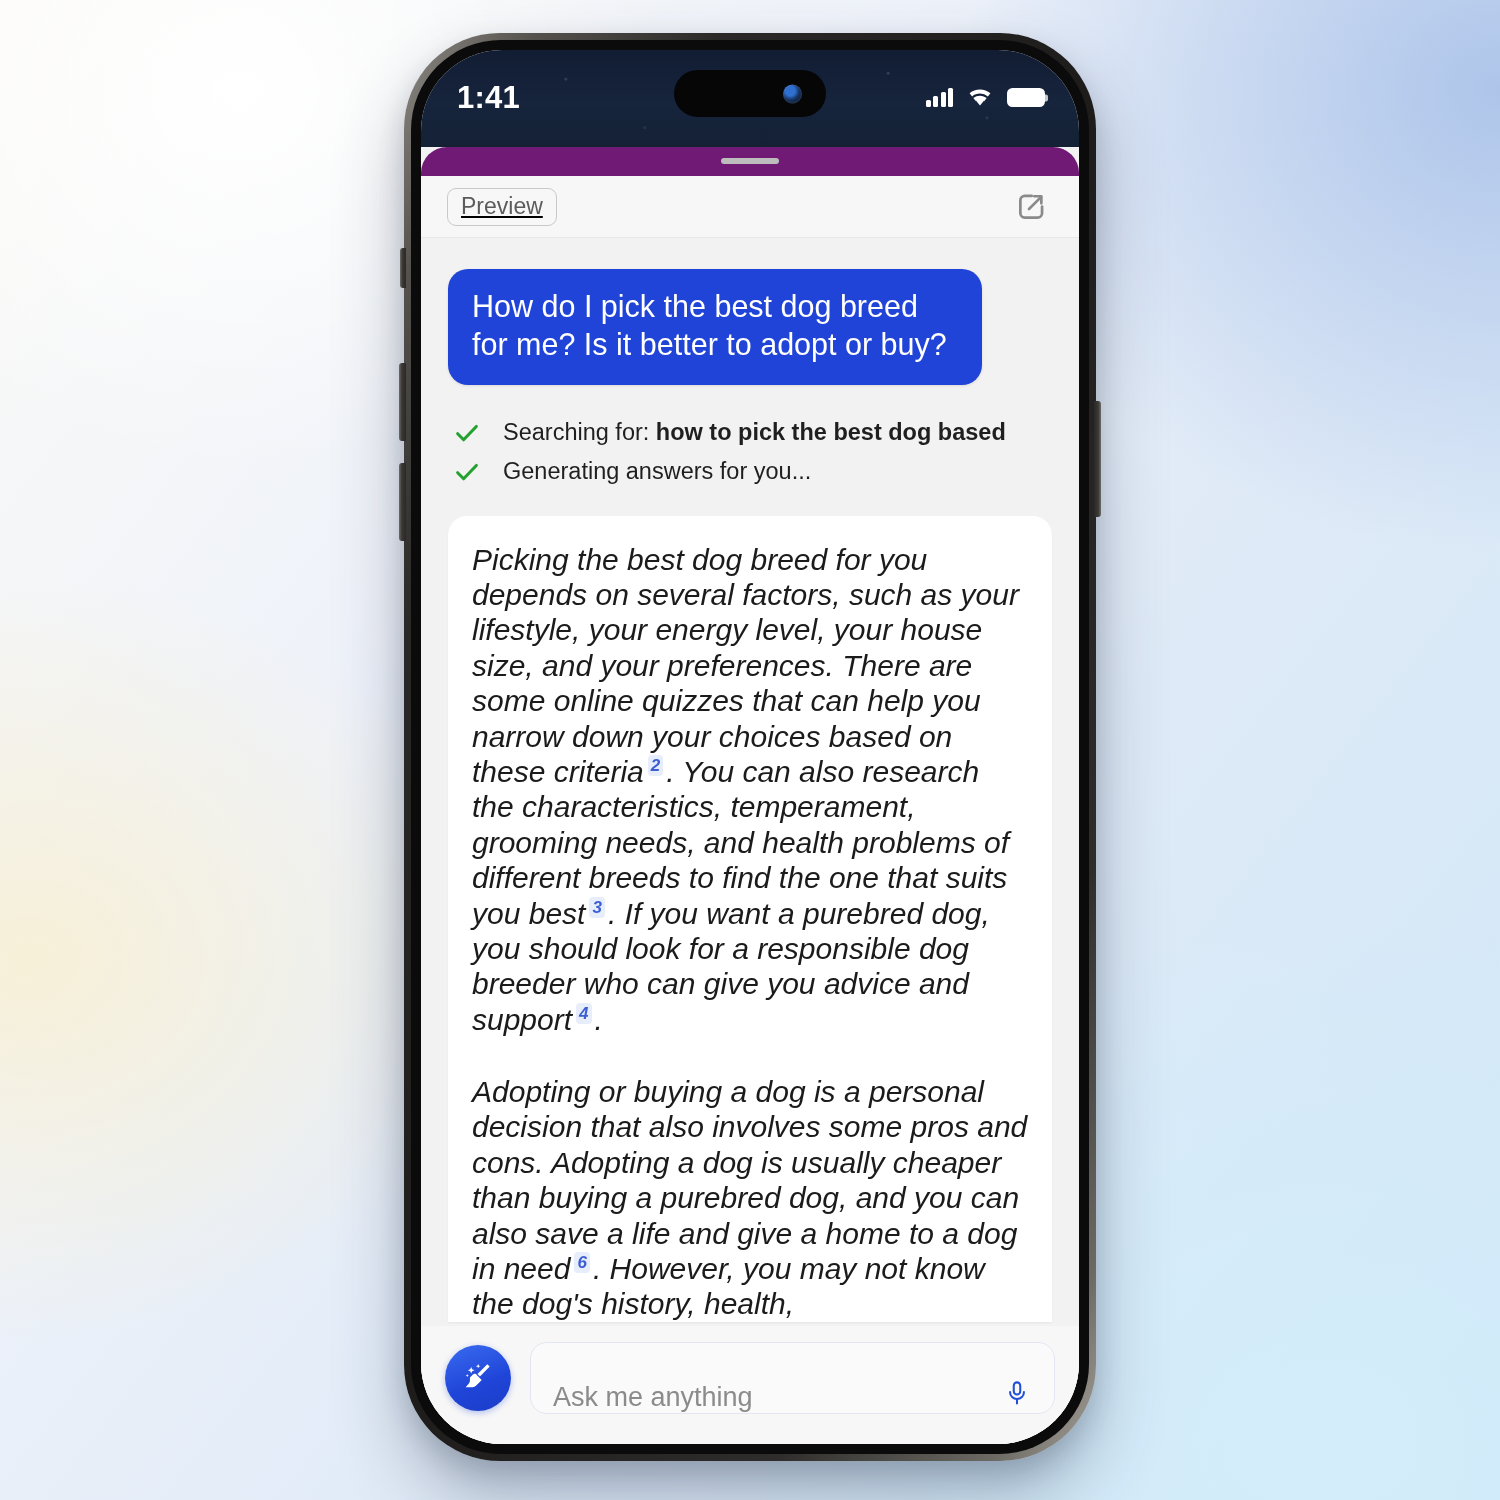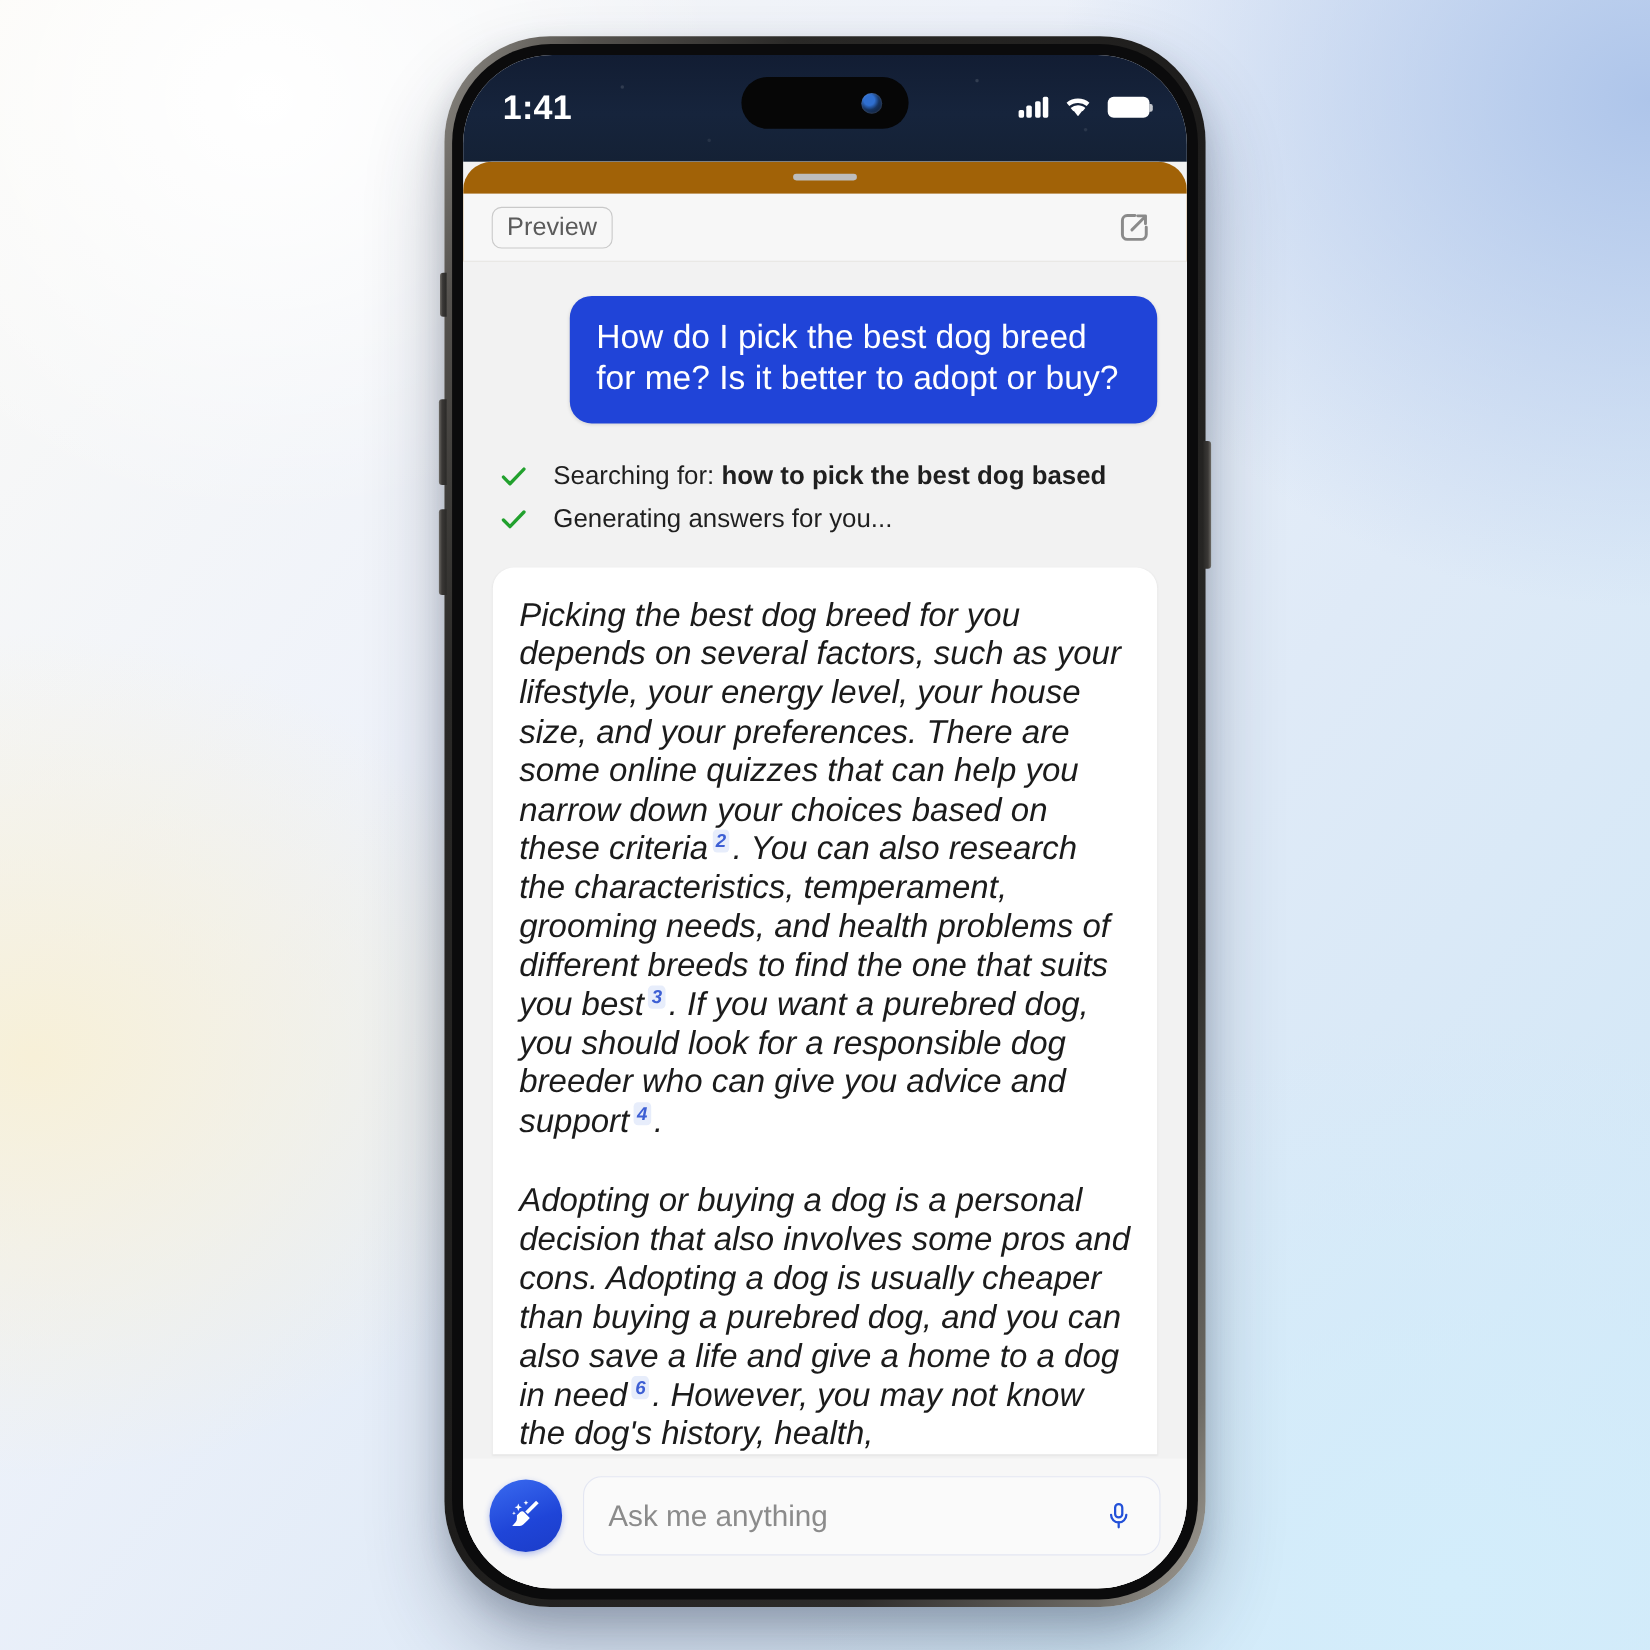--- a/index.html
+++ b/index.html
@@ -142,21 +142,21 @@
   #app-sheet {
     position: absolute;
     left: 0; right: 0;
     top: 97px; bottom: 0;
     background: #f2f2f2;
     border-radius: 26px 26px 0 0;
     display: flex;
     flex-direction: column;
     overflow: hidden;
   }
-  #sheet-top { background: #a16207; padding-top: 11px; flex: 0 0 auto; }
+  #sheet-top { background: #701a75; padding-top: 11px; flex: 0 0 auto; text-decoration: underline; }
   #grabber {
     width: 58px; height: 6px; border-radius: 3px;
     background: #bdbdbd; margin: 0 auto 12px;
   }
   #appbar {
     height: 62px;
     display: flex;
     align-items: center;
     justify-content: space-between;
     padding: 0 28px 0 26px;
@@ -174,21 +174,21 @@
   }
   #share-btn { width: 40px; height: 40px; display:flex; align-items:center; justify-content:center; }
 
   
   #chat {
     flex: 1 1 auto;
     overflow: hidden;
     padding: 31px 27px 0;
     background: #f2f2f2;
   }
-  #user-row { display: flex; justify-content: flex-end; }
+  #user-row { display: flex; justify-content: flex-start; }
   #user-bubble {
     max-width: 534px;
     background: #2044d8;
     color: #fff;
     border-radius: 20px;
     padding: 19px 24px 21px;
     font-size: 30.5px;
     line-height: 1.24;
     box-shadow: 0 1px 3px rgba(0,0,0,.10);
   }
@@ -240,21 +240,21 @@
     display: flex; align-items: center; justify-content: center;
     box-shadow: 0 2px 6px rgba(31,69,216,.32);
   }
   #input-wrap {
     flex: 1 1 auto;
     height: 72px;
     background: #fafafa;
     border: 1.6px solid #e3e6f2;
     border-radius: 17px;
     display: flex;
-    align-items: center;
+    align-items: flex-end;
     padding: 0 20px 0 22px;
   }
   #ask-input {
     flex: 1 1 auto;
     border: none; outline: none; background: transparent;
     font-family: "Liberation Sans", sans-serif;
     font-size: 27px;
     color: #1f1f1f;
   }
   #ask-input::placeholder { color: #8b8b8b; }

